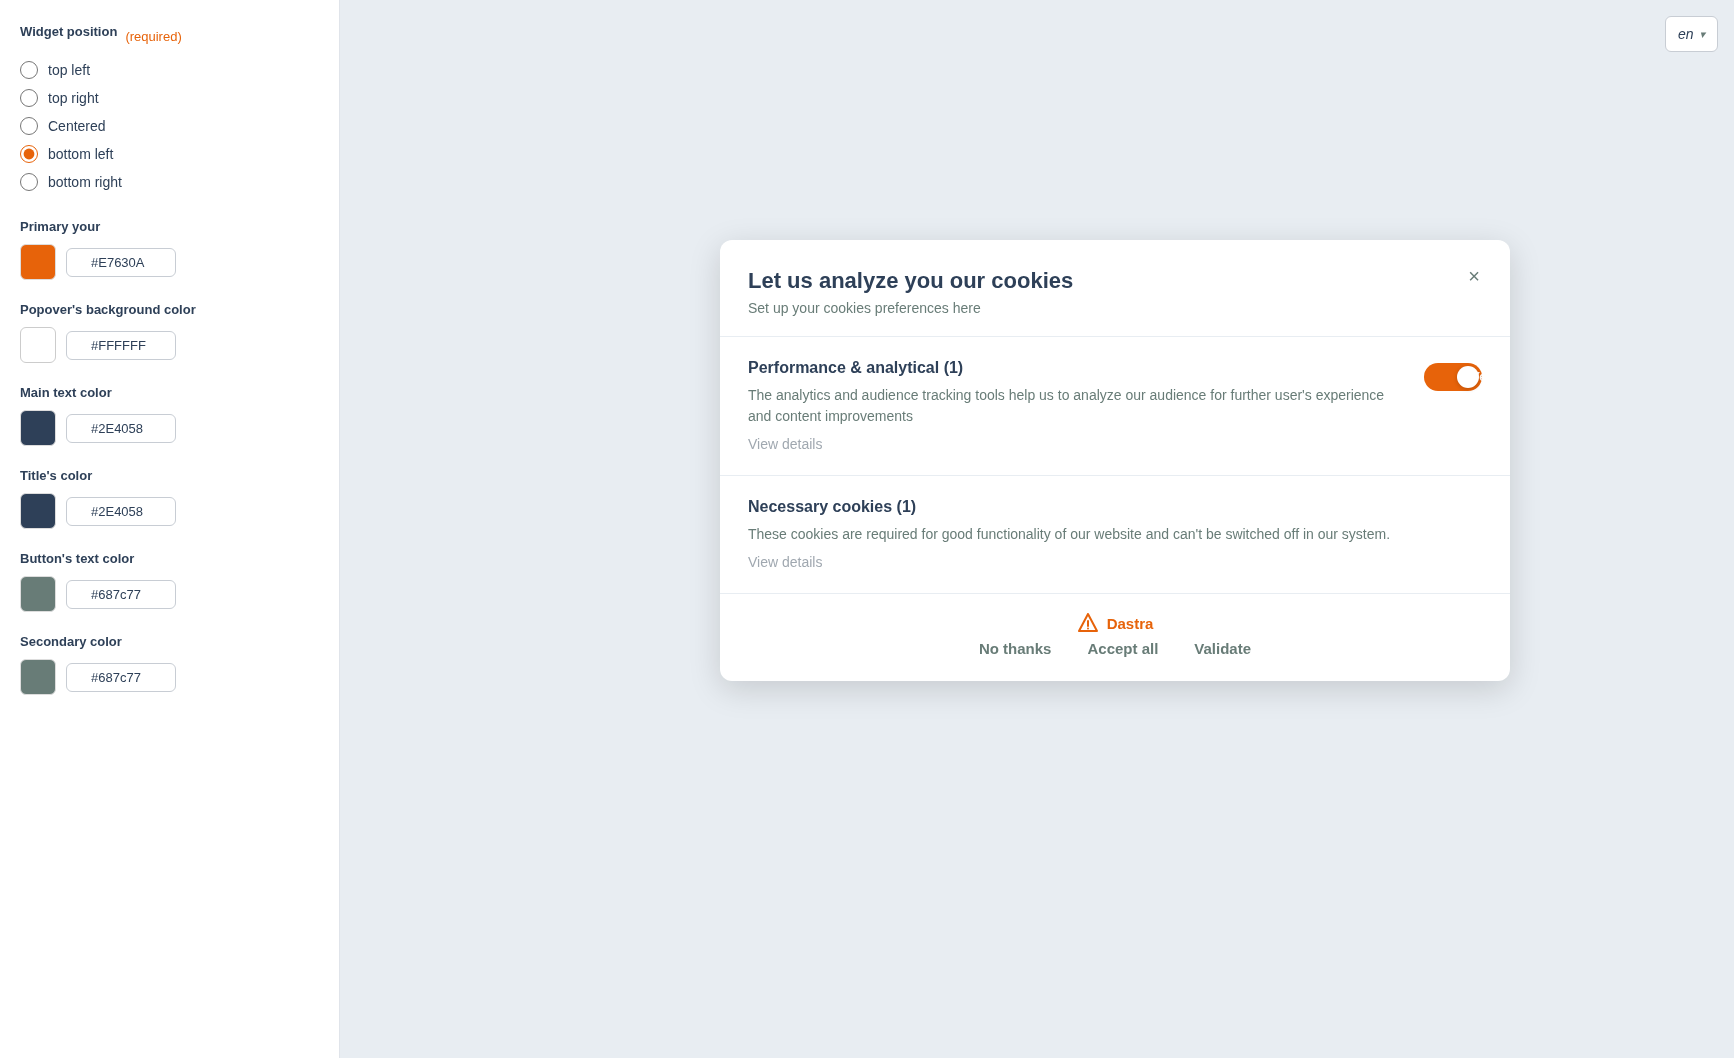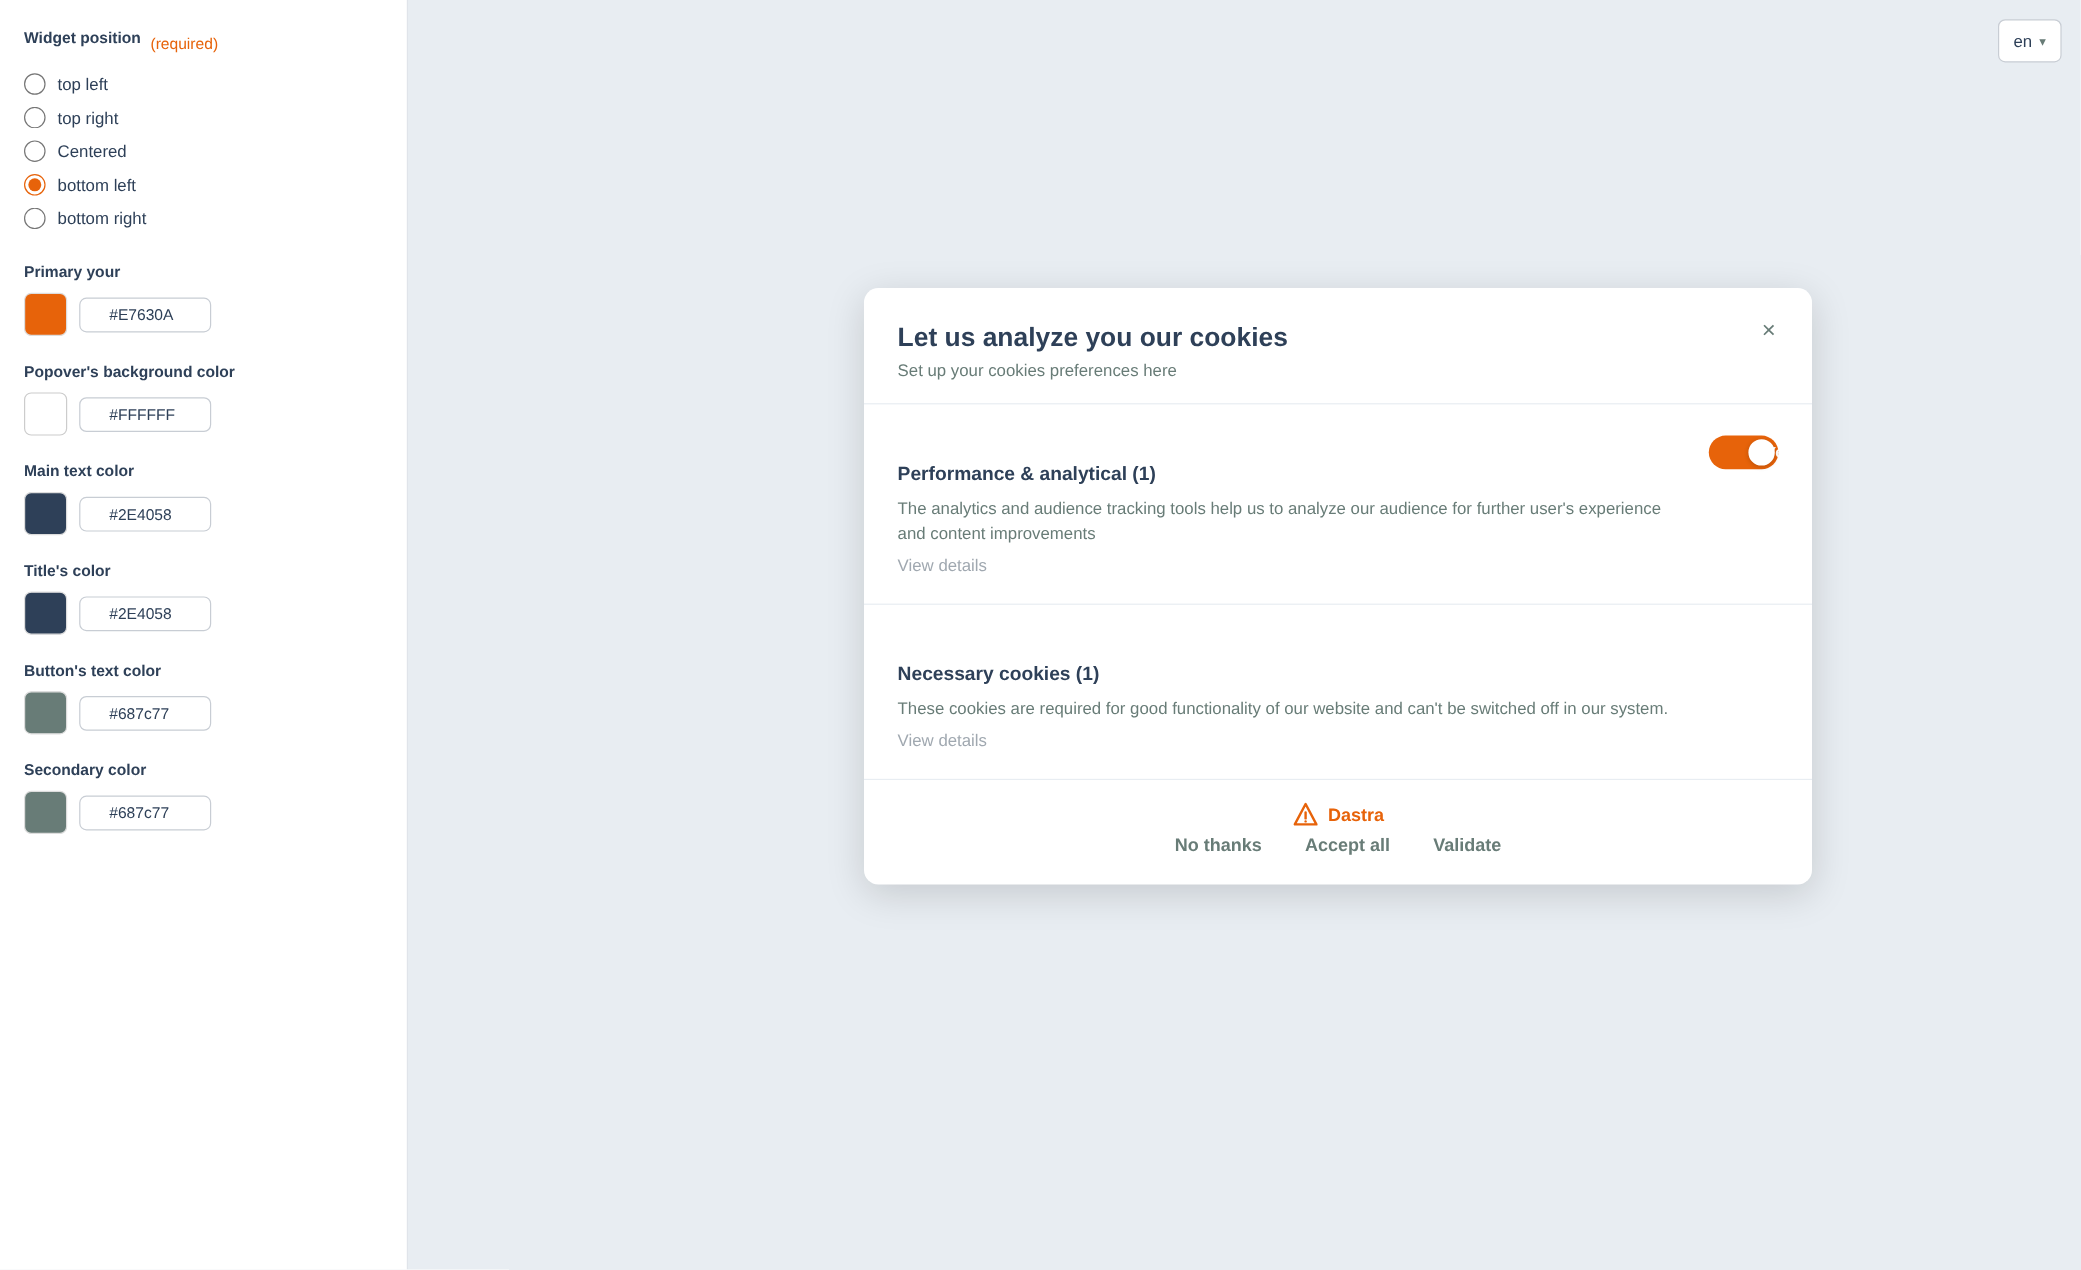--- a/index.html
+++ b/index.html
@@ -105,20 +105,21 @@
       align-items: center;
       gap: 6px;
       background: #ffffff;
       border: 1px solid #c8cdd4;
       border-radius: 6px;
       padding: 6px 12px;
       font-size: 14px;
       color: #2e4058;
       cursor: pointer;
       height: 36px;
+      font-style: italic;
     }
 
     .lang-chevron {
       font-size: 11px;
       color: #687c77;
     }
 
     
     .cookie-modal {
       position: absolute;
@@ -178,21 +179,20 @@
 
     .cookie-section-content {
       flex: 1;
     }
 
     .cookie-section-title {
       font-size: 16px;
       font-weight: 700;
       color: #2e4058;
       margin-bottom: 8px;
-      margin-top: 28px;
     }
 
     .cookie-section-desc {
       font-size: 14px;
       color: #687c77;
       line-height: 1.5;
       margin-bottom: 8px;
     }
 
     .view-details-link {

